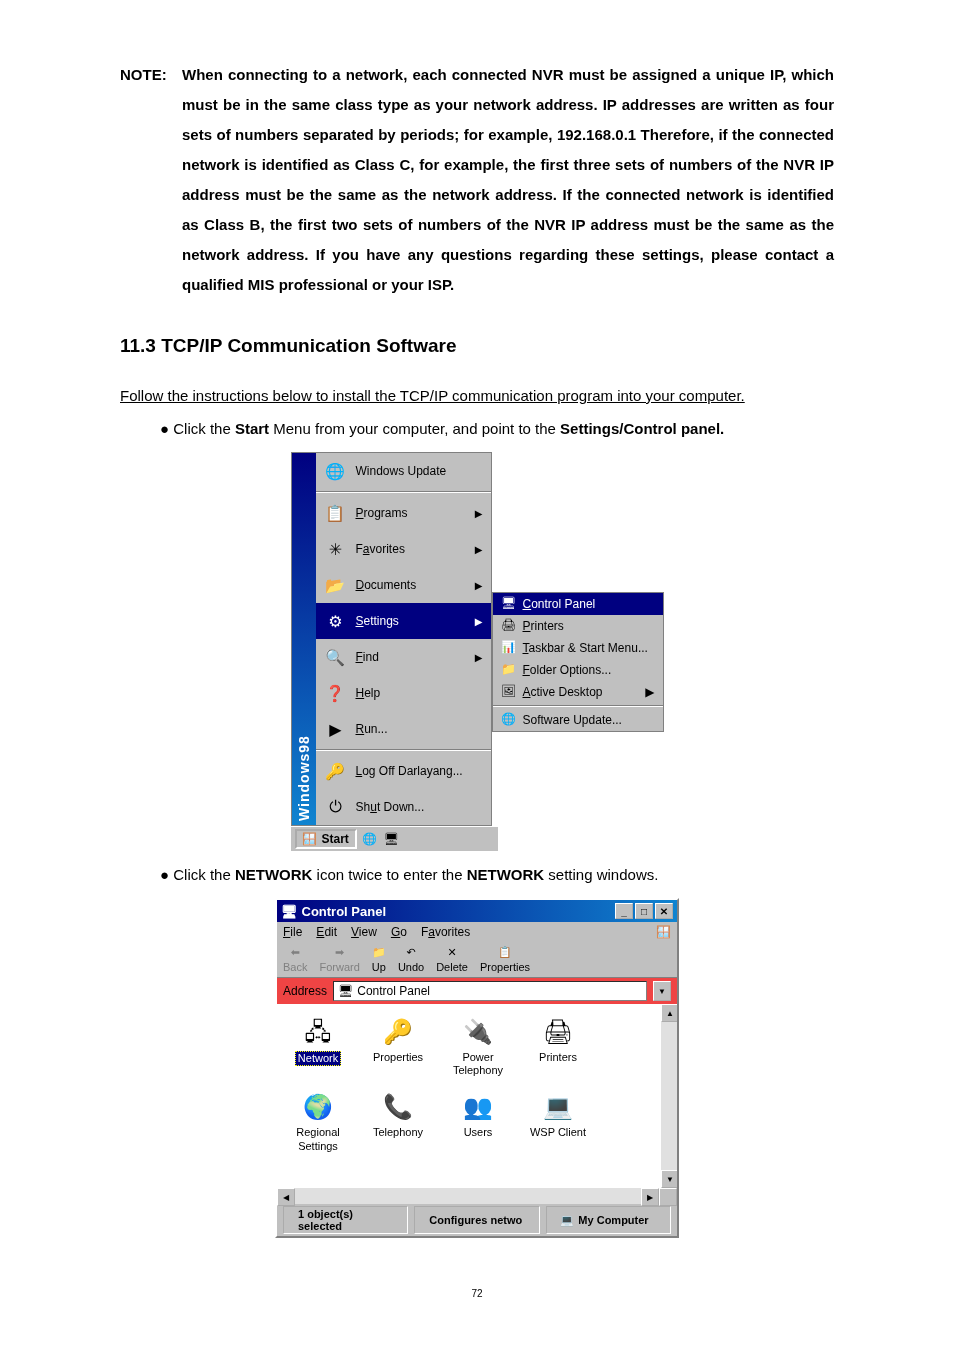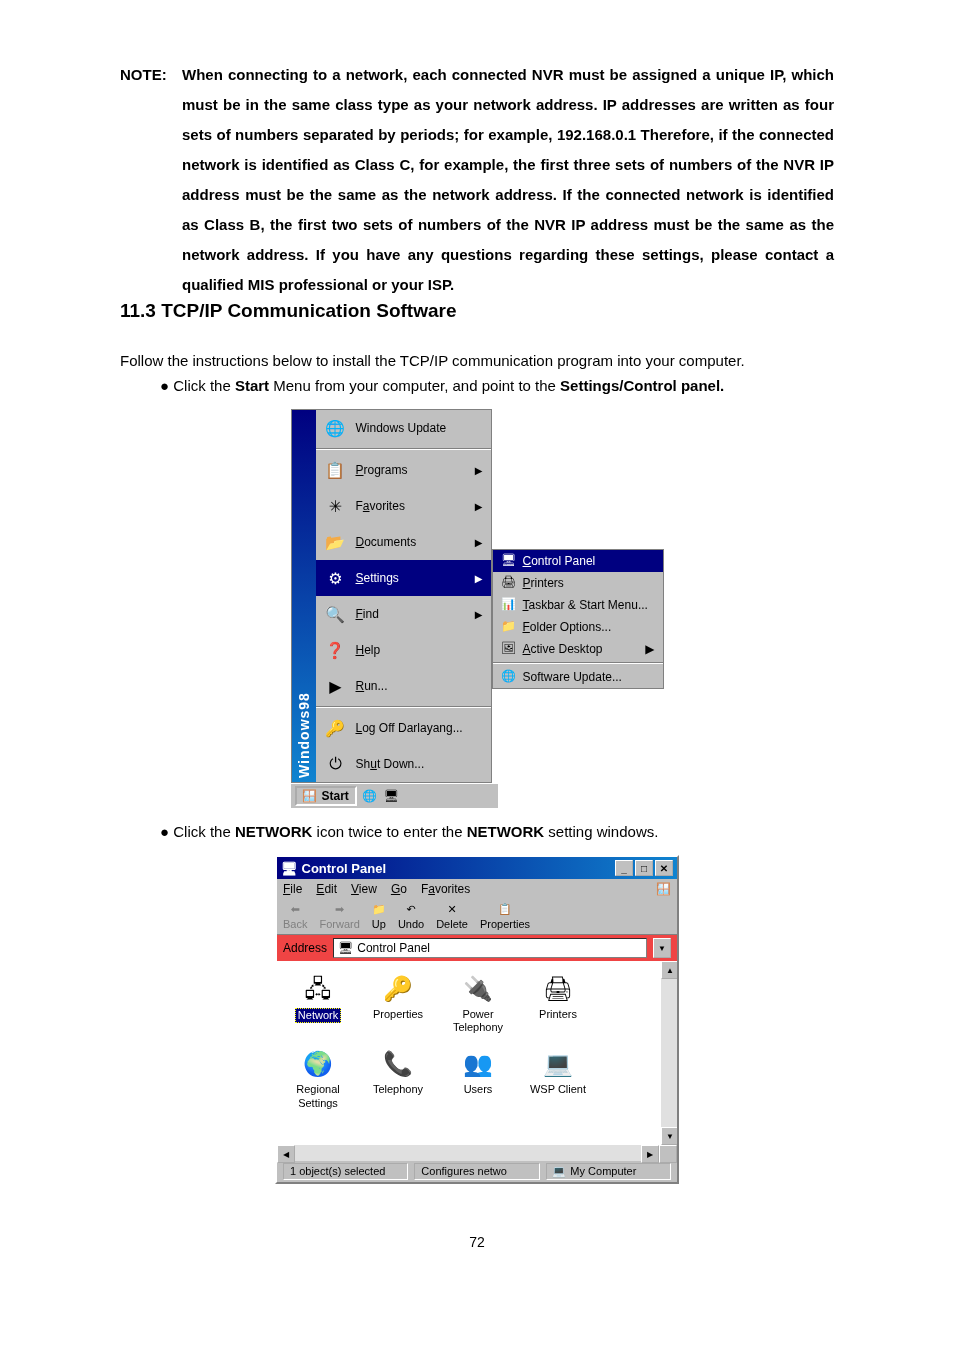--- a/index.html
+++ b/index.html
@@ -7,37 +7,39 @@
       width: 954px;
       margin: 0 auto;
       padding: 60px 120px;
       box-sizing: border-box;
       font-size: 15px;
       color: #000;
     }
     .note-section {
       text-align: justify;
       line-height: 2.0;
+      margin-bottom: 35px;
     }
     .note-label {
       font-weight: bold;
     }
     .note-body {
       margin-left: 62px;
       display: block;
       font-weight: bold;
       margin-top: -30px;
     }
     .section-heading {
       font-weight: bold;
       font-size: 19px;
       margin-bottom: 30px;
     }
     .instruction-text {
-      margin-bottom: 8px;
+      margin-bottom: 16px;
+      text-decoration: underline;
     }
     .bullet-item {
       margin-left: 40px;
       margin-bottom: 8px;
     }
     .bullet-point::before {
       content: "● ";
     }
     .image-container {
       text-align: center;
@@ -292,28 +294,30 @@
     }
     .cp-statusbar {
       background: #c0c0c0;
       padding: 2px 6px;
       font-size: 11px;
       display: flex;
       gap: 6px;
     }
     .status-pane {
       border: 1px inset #fff;
-      padding: 1px 6px;
+      padding: 1px 14px;
       flex: 1;
       display: flex;
+      align-items: center;
       gap: 4px;
+      font-weight: bold;
     }
     .page-number {
       text-align: center;
-      font-size: 14px;
+      font-size: 10px;
       margin-top: 50px;
     }
     .underline-letter { text-decoration: underline; }
   </style>
 </head>
 <body>
 
 <div class="note-section">
   <span class="note-label">NOTE:</span>
   <span class="note-body">When connecting to a network, each connected NVR must be assigned a unique IP, which must be in the same class type as your network address. IP addresses are written as four sets of numbers separated by periods; for example, 192.168.0.1 Therefore, if the connected network is identified as Class C, for example, the first three sets of numbers of the NVR IP address must be the same as the network address. If the connected network is identified as Class B, the first two sets of numbers of the NVR IP address must be the same as the network address. If you have any questions regarding these settings, please contact a qualified MIS professional or your ISP.</span>

